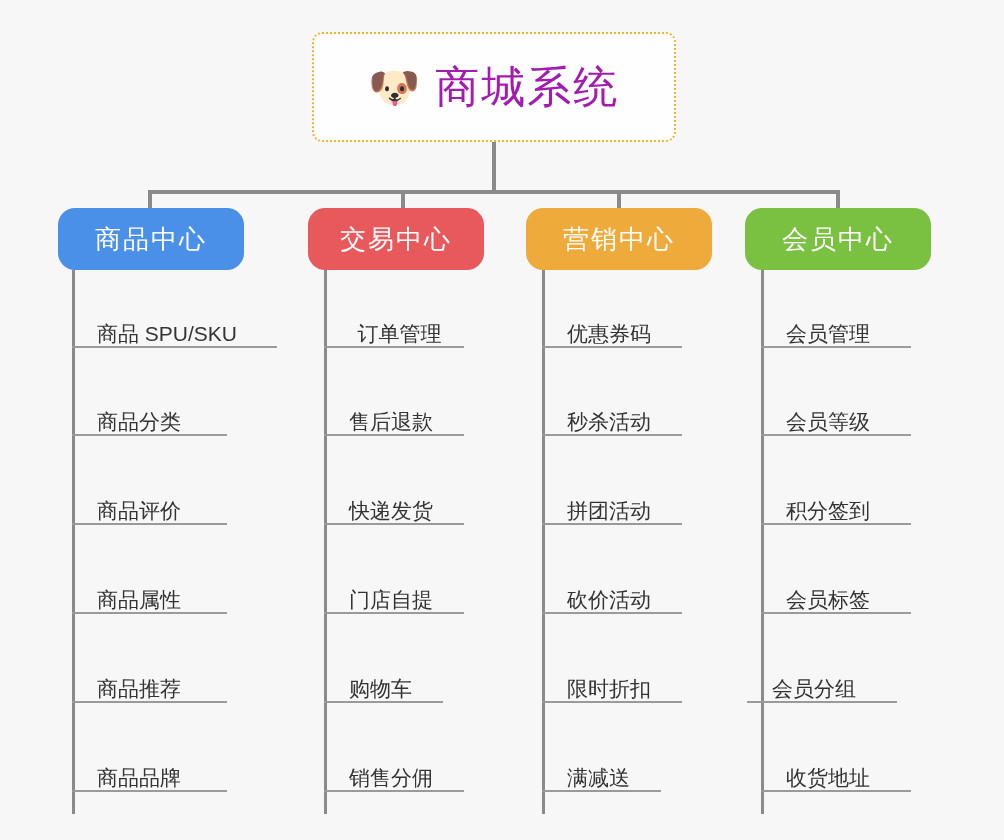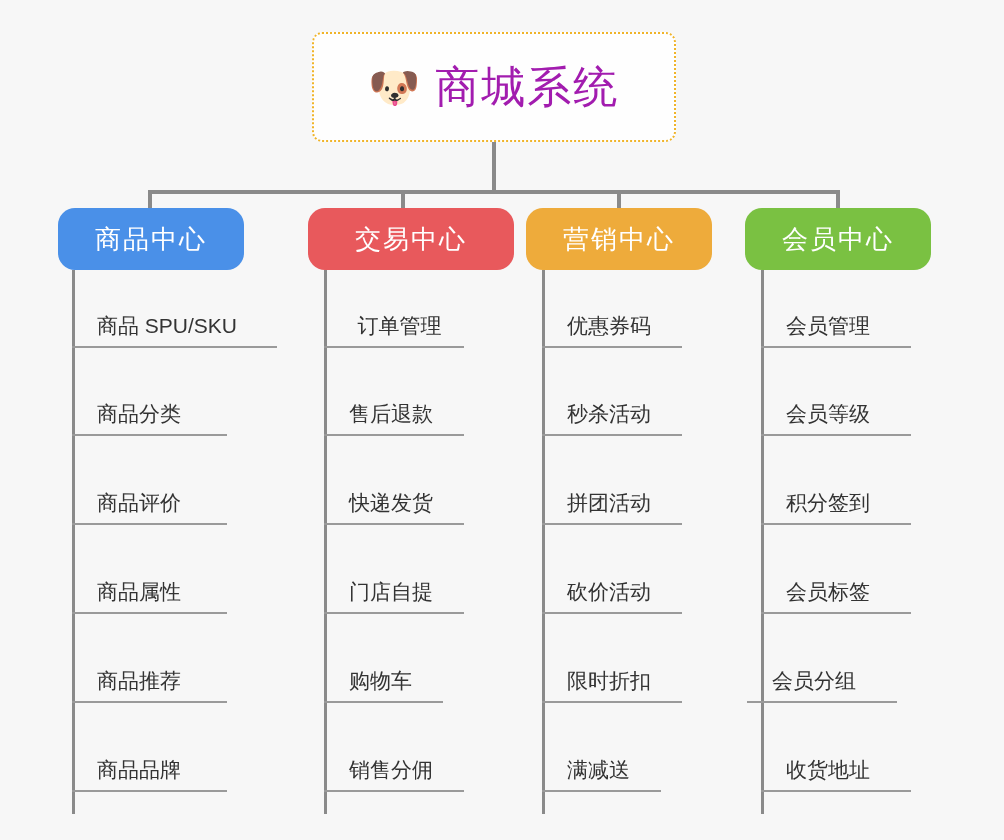--- a/index.html
+++ b/index.html
@@ -91,21 +91,21 @@
     height: 88px;
     display: flex;
     flex-direction: column;
     justify-content: flex-end;
     box-sizing: border-box;
   }
   .leaf-label {
     font-size: 21px;
     color: #333333;
     white-space: nowrap;
-    padding: 0 14px 10px 25px;
+    padding: 0 14px 2px 25px;
     line-height: 1;
   }
   .leaf-rule {
     height: 2px;
     background: #9a9a9a;
     width: 100%;
   }
 </style>
 </head>
 <body>
@@ -152,21 +152,21 @@
       <span class="leaf-label">商品推荐</span>
       <div class="leaf-rule"></div>
     </div>
     <div class="leaf" style="left:72px; top:704px; width:155px;">
       <span class="leaf-label">商品品牌</span>
       <div class="leaf-rule"></div>
     </div>
   </div>
 
   <div class="column" style="left:0px;">
-    <div class="cat-box" style="left:308px; width:206px; background:#e8595c;text-align:right;">
+    <div class="cat-box" style="left:308px; width:176px; background:#e8595c;text-align:right;">
       <span>交易中心</span>
     </div>
     <div class="stem" style="left:324px; top:270px; height:544px;"></div>
 
     <div class="leaf" style="left:324px; top:260px; width:140px;align-items:center;">
       <span class="leaf-label">订单管理</span>
       <div class="leaf-rule"></div>
     </div>
     <div class="leaf" style="left:324px; top:348px; width:140px;">
       <span class="leaf-label">售后退款</span>

